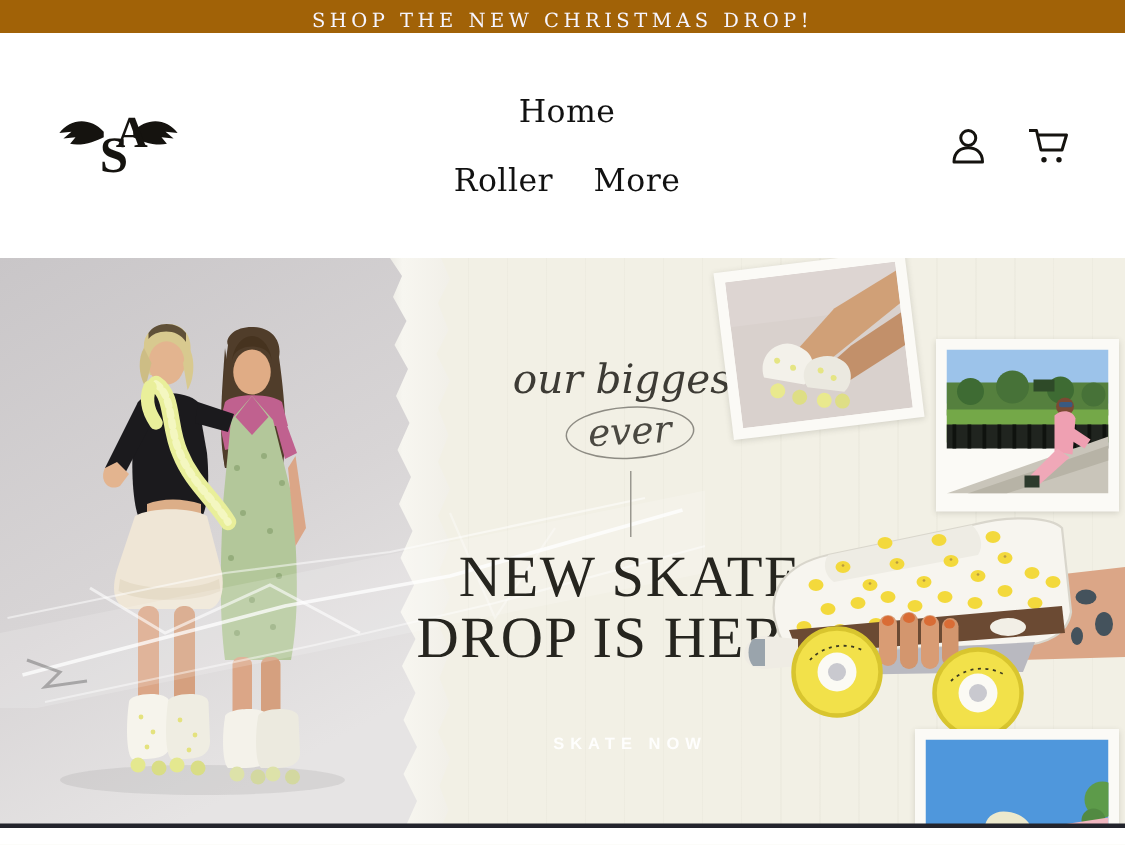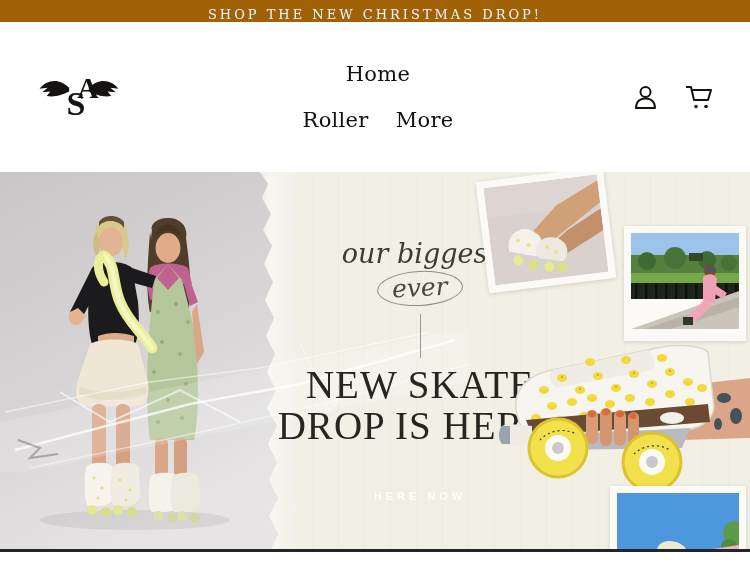--- a/index.html
+++ b/index.html
@@ -198,21 +198,21 @@
       <div>our biggest</div>
     </div>
     <div>
       <span class="ever-wrap">ever</span>
     </div>
     <div class="divider"></div>
     <div class="hero-title">
       <div>NEW SKATE</div>
       <div>DROP IS HERE!</div>
     </div>
-    <a href="#" class="cta">HERE NOW</a>
+    <a href="#" class="cta">SKATE NOW</a>
   </div>
 
   <div class="polaroid polaroid-legs">
     <svg viewBox="0 0 114 98" preserveAspectRatio="none">
       <rect width="114" height="98" fill="#d9d1cd"></rect>
       <rect width="114" height="30" fill="#ddd5d2"></rect>
       <polygon points="114,6 70,26 38,54 56,64 114,28" fill="#d0a077"></polygon>
       <polygon points="114,34 78,52 52,70 68,78 114,56" fill="#c2906a"></polygon>
       <path d="M30,46 C22,48 16,56 18,66 L44,74 C52,70 54,58 48,52 C42,46 36,44 30,46 Z" fill="#f3f1ea"></path>
       <path d="M52,58 C46,60 42,68 46,76 L70,82 C76,78 78,68 72,62 C66,56 58,56 52,58 Z" fill="#ebe9e0"></path>

